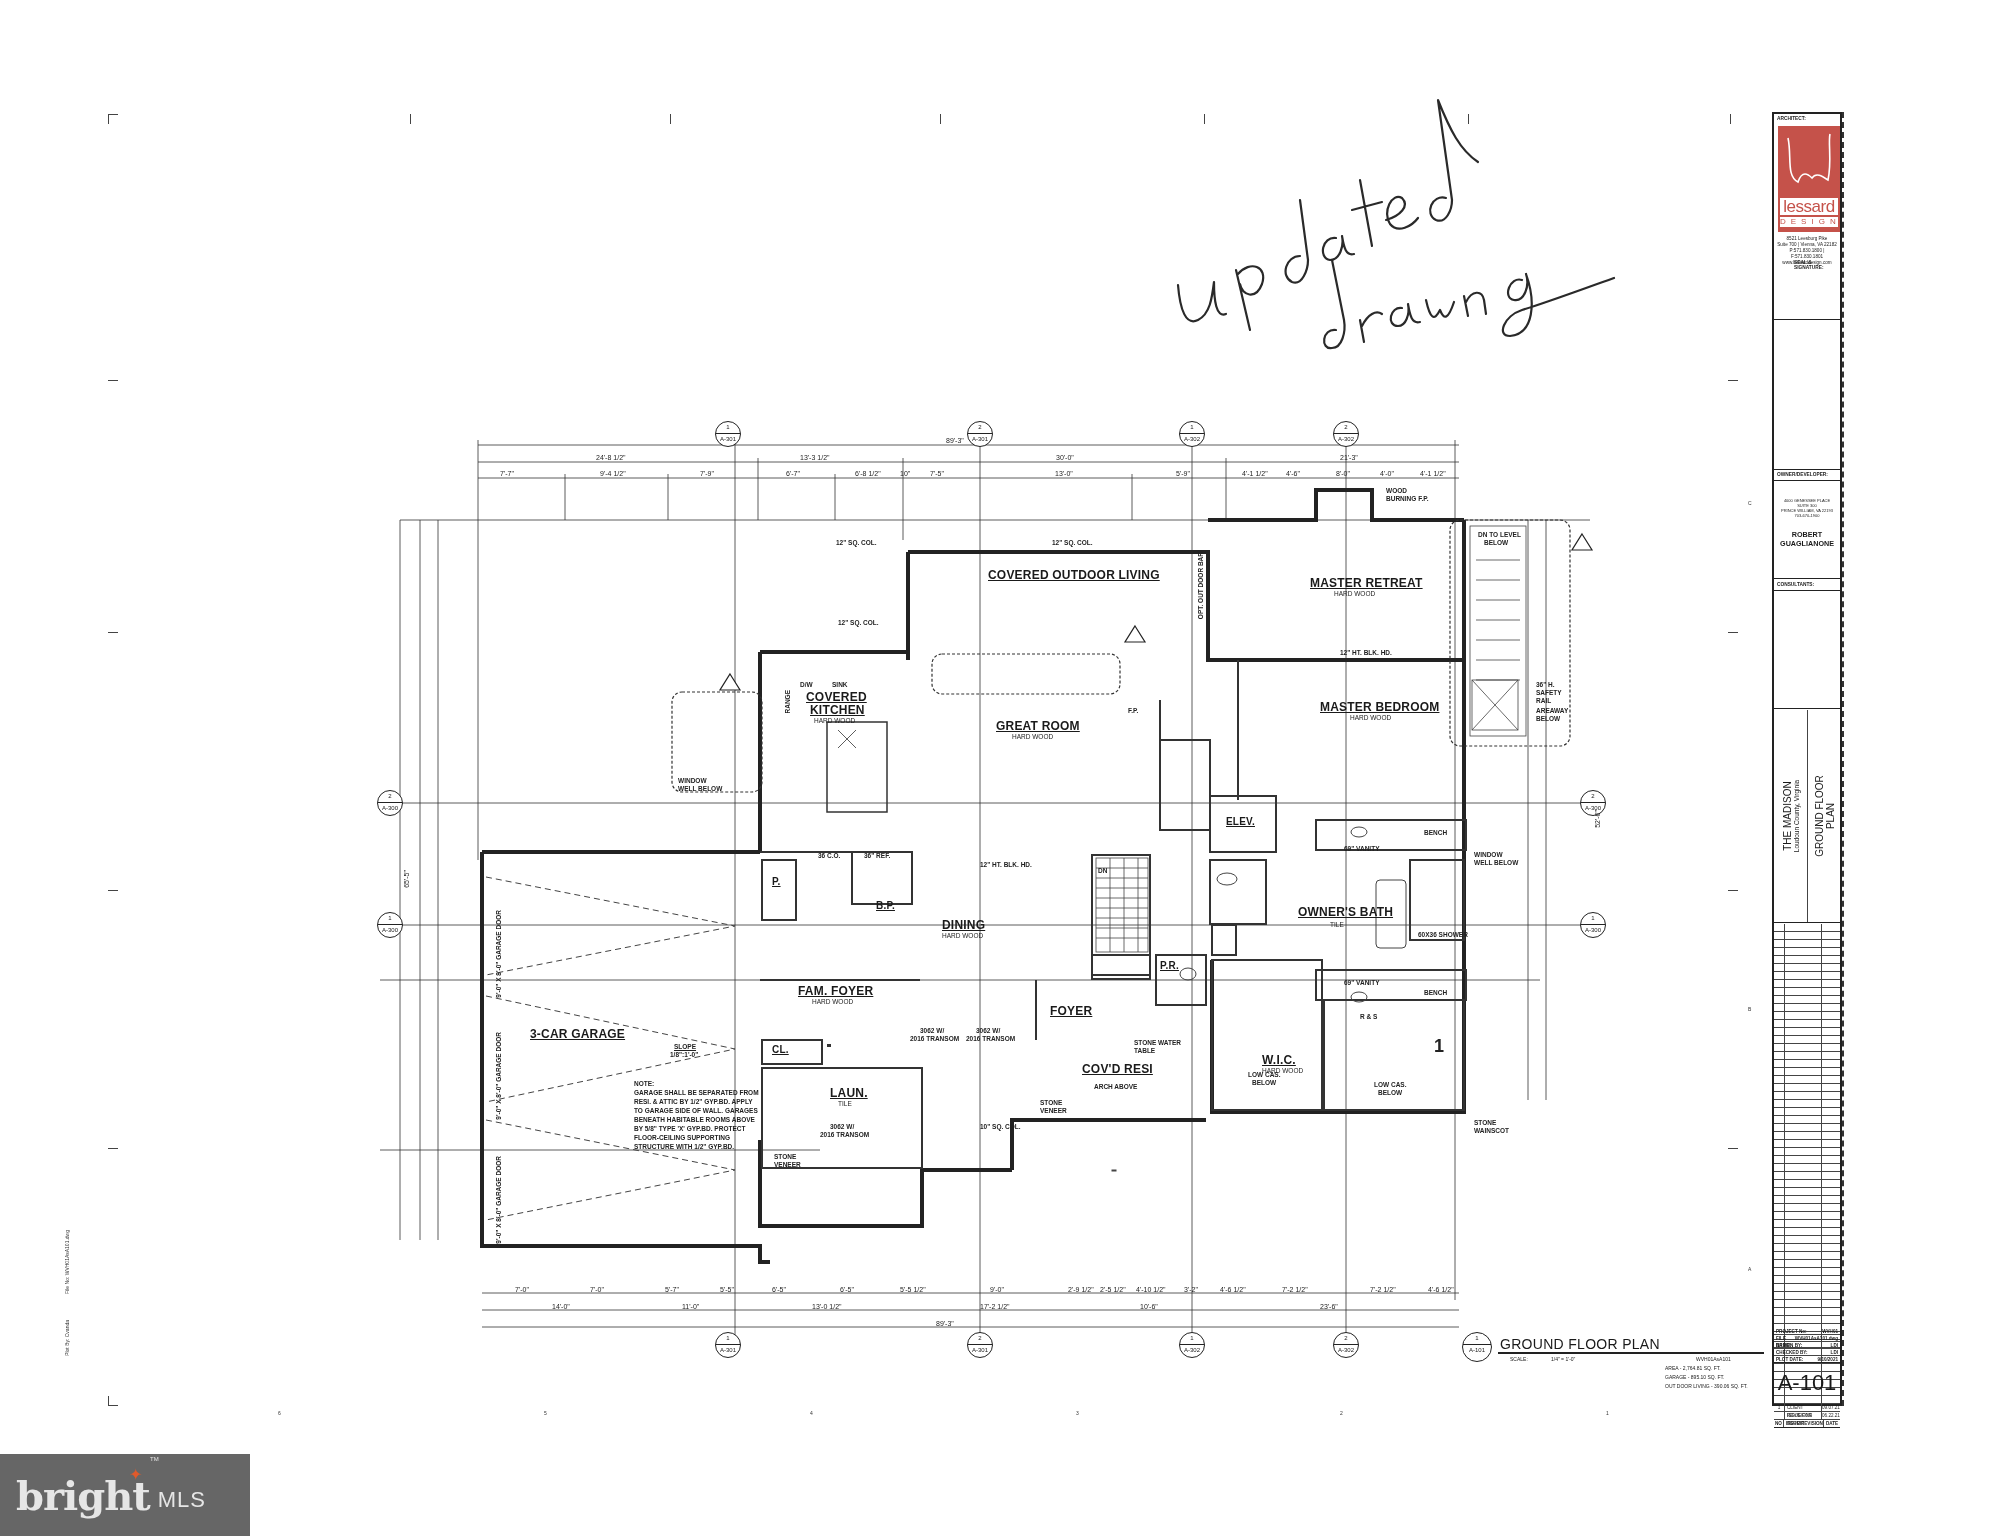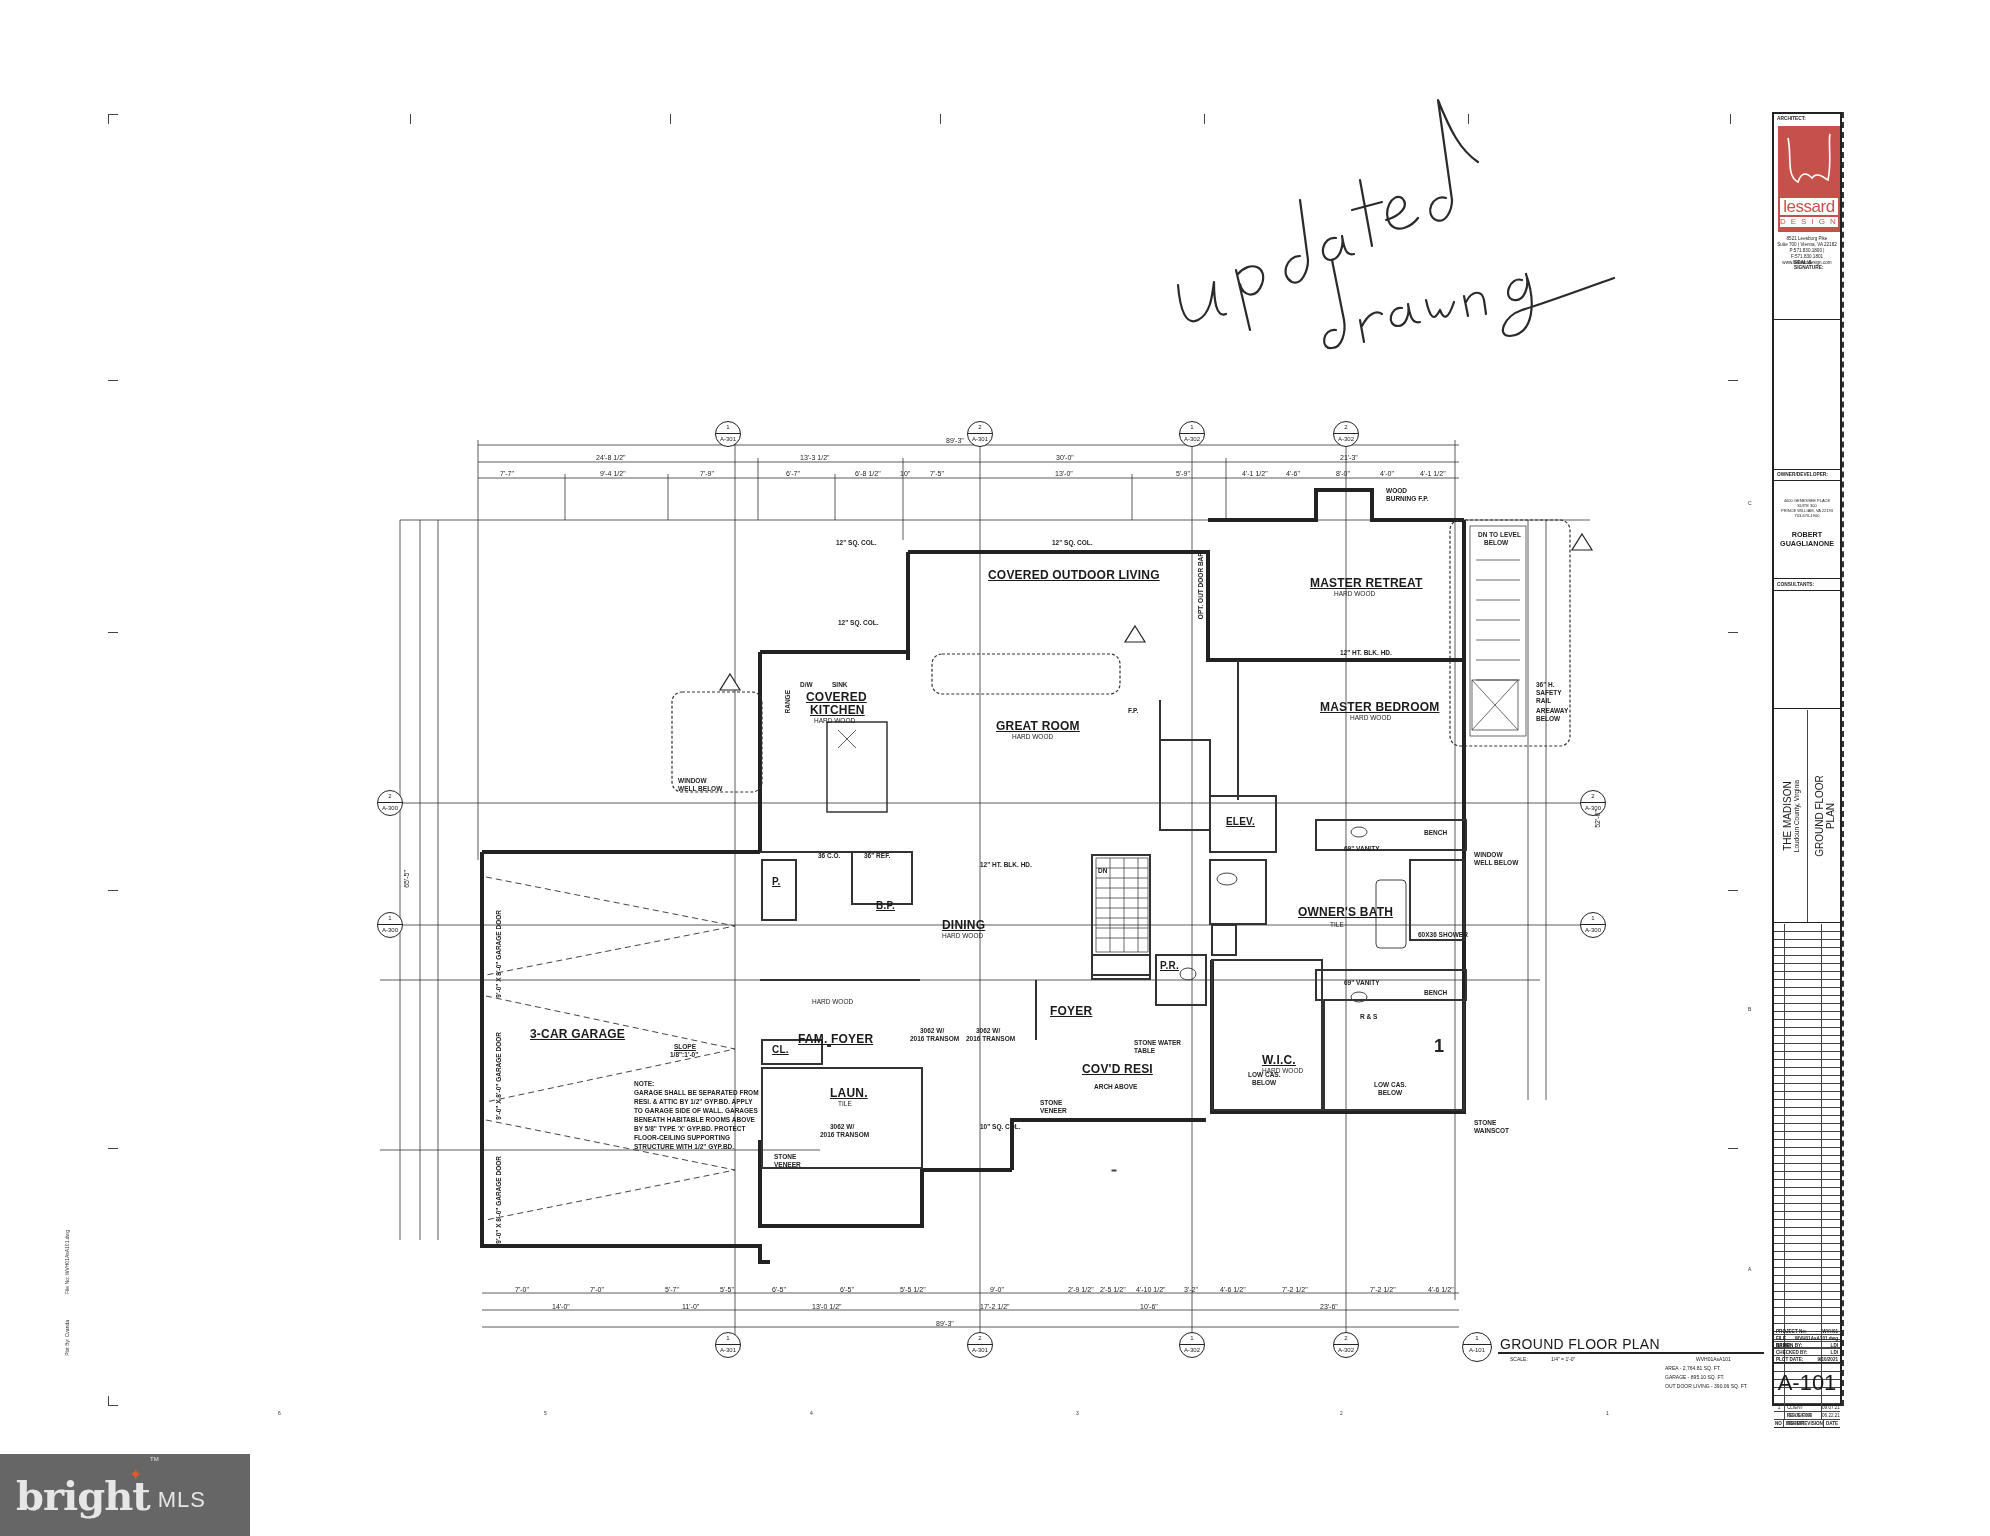--- a/index.html
+++ b/index.html
@@ -383,21 +383,21 @@
   <span class="room-sub" style="left:1012px;top:733px;">HARD WOOD</span>
   <span class="room-label" style="left:1320px;top:700px;">MASTER BEDROOM</span>
   <span class="room-sub" style="left:1350px;top:714px;">HARD WOOD</span>
   <span class="room-label" style="left:1226px;top:816px;font-size:10px;">ELEV.</span>
   <span class="room-label" style="left:1298px;top:905px;">OWNER'S BATH</span>
   <span class="room-sub" style="left:1330px;top:921px;">TILE</span>
   <span class="room-label" style="left:942px;top:918px;">DINING</span>
   <span class="room-sub" style="left:942px;top:932px;">HARD WOOD</span>
   <span class="room-label" style="left:876px;top:900px;font-size:10px;">B.P.</span>
   <span class="room-label" style="left:772px;top:876px;font-size:10px;">P.</span>
-  <span class="room-label" style="left:798px;top:1032px;">FAM. FOYER</span>
+  <span class="room-label" style="left:798px;top:984px;">FAM. FOYER</span>
   <span class="room-sub" style="left:812px;top:998px;">HARD WOOD</span>
   <span class="room-label" style="left:1050px;top:1004px;">FOYER</span>
   <span class="room-label" style="left:1160px;top:960px;font-size:10px;">P.R.</span>
   <span class="room-label" style="left:530px;top:1027px;">3-CAR GARAGE</span>
   <span class="room-label" style="left:1262px;top:1053px;">W.I.C.</span>
   <span class="room-sub" style="left:1262px;top:1067px;">HARD WOOD</span>
   <span class="room-label" style="left:830px;top:1086px;">LAUN.</span>
   <span class="room-sub" style="left:838px;top:1100px;">TILE</span>
   <span class="room-label" style="left:772px;top:1044px;font-size:10px;">CL.</span>
   <span class="room-label" style="left:1082px;top:1062px;">COV'D RESI</span>

